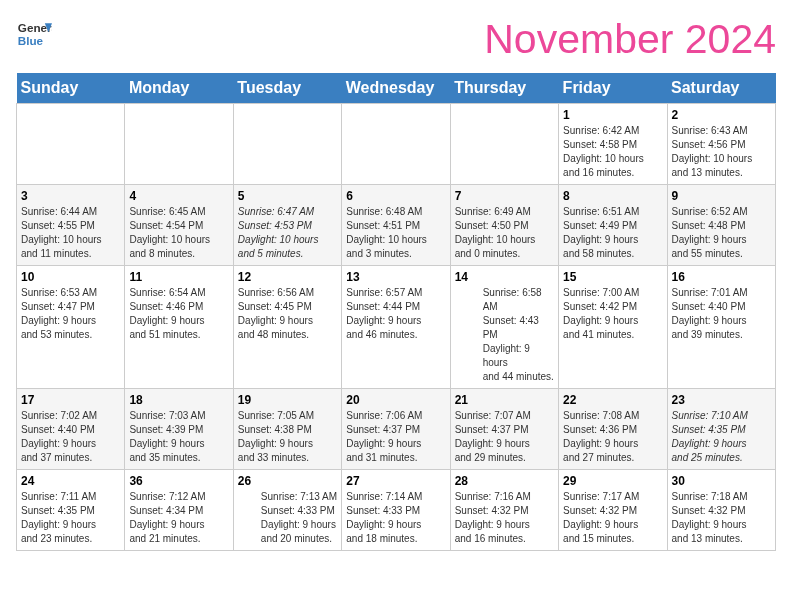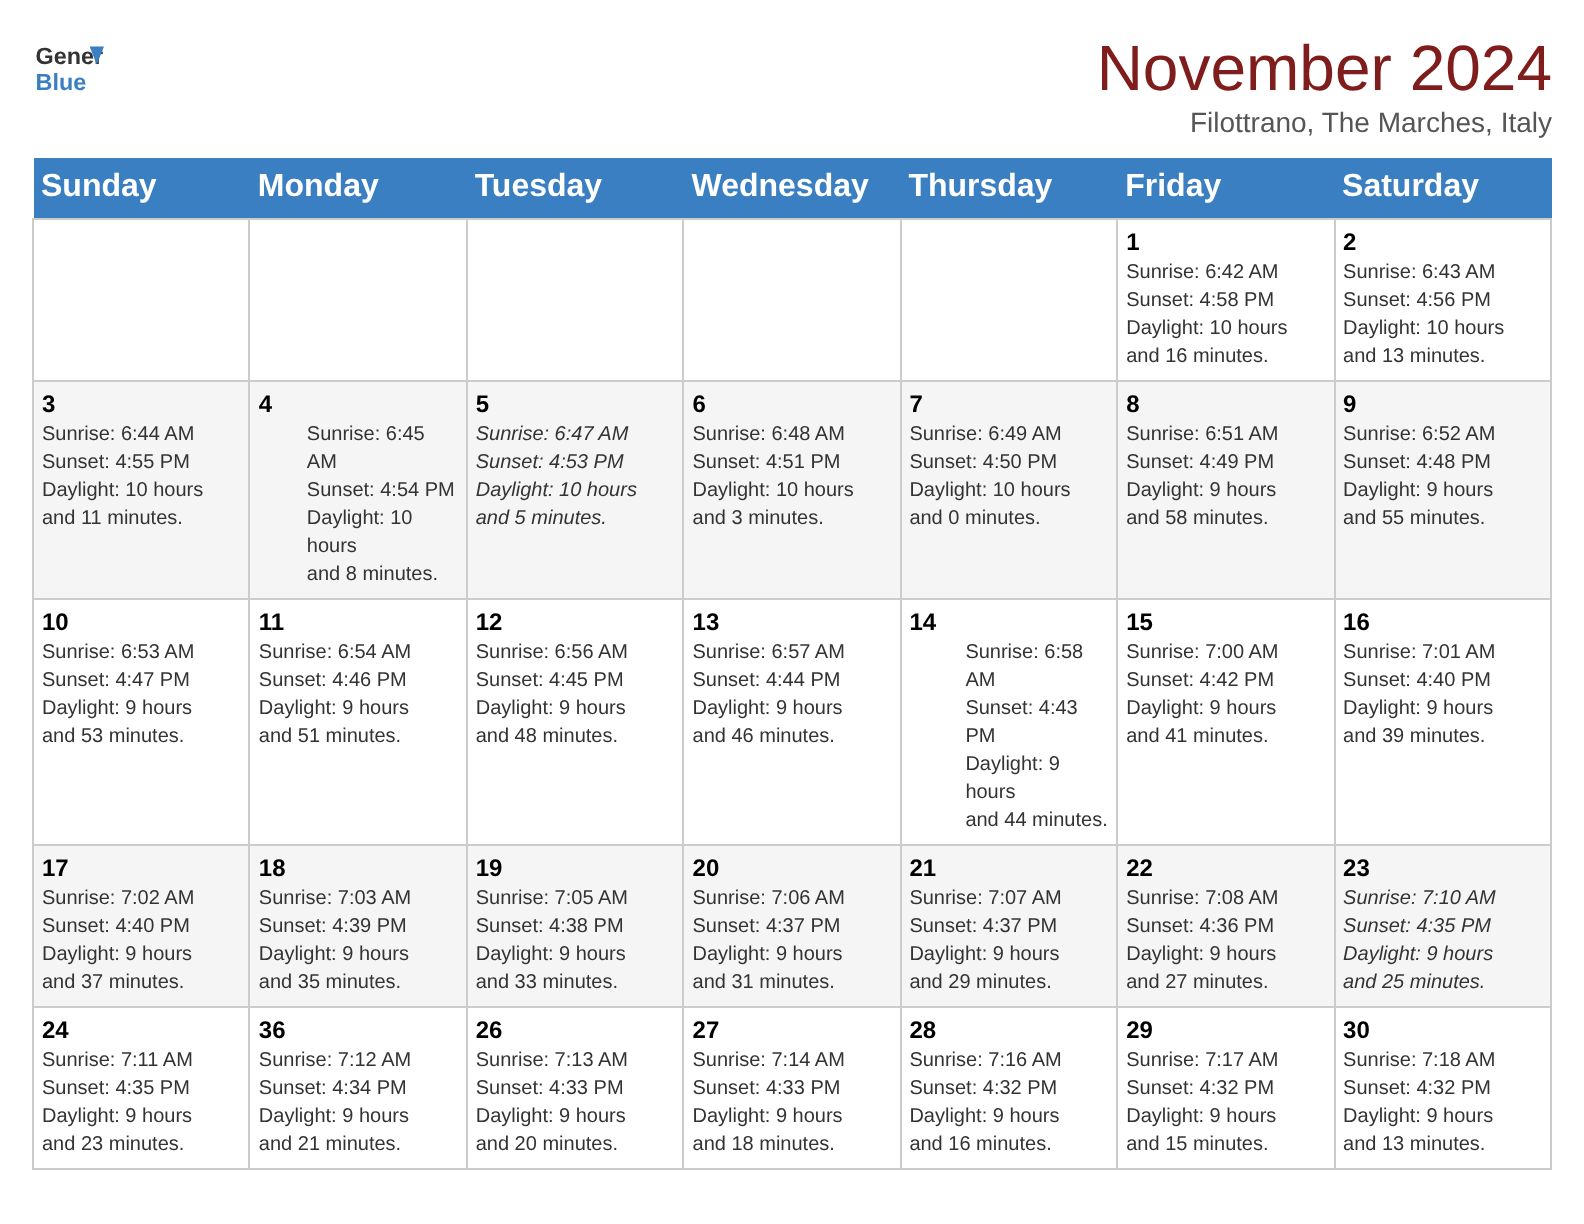--- a/index.html
+++ b/index.html
@@ -22,23 +22,23 @@
       gap: 4px;
     }
     .logo-icon {
       width: 36px;
       height: 36px;
     }
     .title-block {
       text-align: right;
     }
     .month-title {
-      font-size: 32px;
+      font-size: 41px;
       font-weight: normal;
-      color: #7f1d1d;
+      color: #ec4899;
     }
     .subtitle {
       font-size: 14px;
       color: #555;
     }
     table {
       width: 100%;
       border-collapse: collapse;
       font-size: 11px;
     }
@@ -84,21 +84,20 @@
 <div class="header">
   <div class="logo">
     <svg class="logo-icon" viewBox="0 0 40 40">
       <text x="2" y="18" font-size="13" font-weight="bold" fill="#333">General</text>
       <text x="2" y="32" font-size="13" font-weight="bold" fill="#3a7fc1">Blue</text>
       <polygon points="32,8 40,8 36,18" fill="#3a7fc1"></polygon>
     </svg>
   </div>
   <div class="title-block">
     <div class="month-title">November 2024</div>
-    <div class="subtitle">Filottrano, The Marches, Italy</div>
   </div>
 </div>
 
 <table>
   <thead>
     <tr>
     <th>Sunday</th>
         <th>Monday</th>
         <th>Tuesday</th>
         <th>Wednesday</th>
@@ -132,21 +131,21 @@
       <tr>
         <td>
           <div class="day-num">3</div>
           <div class="day-info" style="white-space: pre-line;">Sunrise: 6:44 AM
 Sunset: 4:55 PM
 Daylight: 10 hours
 and 11 minutes.</div>
         </td>
         <td>
           <div class="day-num">4</div>
-          <div class="day-info" style="white-space: pre-line; margin-left: 24px;">Sunrise: 6:45 AM
+          <div class="day-info" style="white-space: pre-line;">Sunrise: 6:45 AM
 Sunset: 4:54 PM
 Daylight: 10 hours
 and 8 minutes.</div>
         </td>
         <td>
           <div class="day-num">5</div>
           <div class="day-info" style="white-space: pre-line; font-style: italic;">Sunrise: 6:47 AM
 Sunset: 4:53 PM
 Daylight: 10 hours
 and 5 minutes.</div>
@@ -292,21 +291,21 @@
         </td>
         <td>
           <div class="day-num">36</div>
           <div class="day-info" style="white-space: pre-line;">Sunrise: 7:12 AM
 Sunset: 4:34 PM
 Daylight: 9 hours
 and 21 minutes.</div>
         </td>
         <td>
           <div class="day-num">26</div>
-          <div class="day-info" style="white-space: pre-line;">Sunrise: 7:13 AM
+          <div class="day-info" style="white-space: pre-line; margin-left: 23px;">Sunrise: 7:13 AM
 Sunset: 4:33 PM
 Daylight: 9 hours
 and 20 minutes.</div>
         </td>
         <td>
           <div class="day-num">27</div>
           <div class="day-info" style="white-space: pre-line;">Sunrise: 7:14 AM
 Sunset: 4:33 PM
 Daylight: 9 hours
 and 18 minutes.</div>

